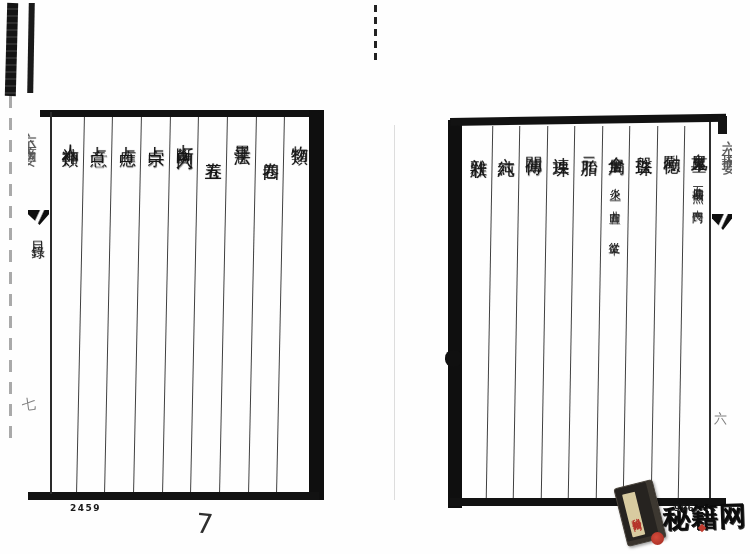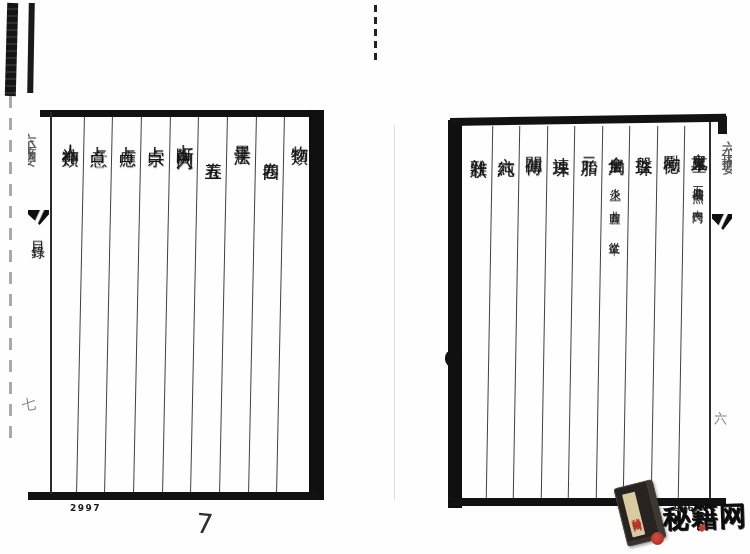--- a/index.html
+++ b/index.html
@@ -152,21 +152,21 @@
         <div class="col"><span class="t-title" style="margin-top: 17px;">全局</span><span class="t-sub" style="margin-top: 2px;">潤下</span><span class="t-sub" style="margin-top: 24px;">炎上</span><span class="t-sub" style="margin-top: 19px;">曲直</span><span class="t-sub" style="margin-top: 27px;">從革</span></div>
         <div class="col"><span class="t-title" style="margin-top: 17px;">元胎</span></div>
         <div class="col"><span class="t-title" style="margin-top: 18px;">連珠</span></div>
         <div class="col"><span class="t-title" style="margin-top: 17px;">開傳</span></div>
         <div class="col"><span class="t-title" style="margin-top: 18px;">六純</span></div>
         <div class="col"><span class="t-title" style="margin-top: 19px;">雜狀</span></div>
       </div>
   </div>
 
   <div class="leaf-left">七</div>
-  <div class="pagenum pn-left">2997</div>
+  <div class="pagenum pn-left">2459</div>
   <div class="pagenum pn-right">996</div>
   <div class="handwritten">7</div>
 
   <div class="watermark">
     <div class="wm-book">
       <div class="wm-book-label">秘籍网</div>
     </div>
     <div class="wm-seal"></div>
     <div class="wm-text">秘籍网</div>
     <div class="wm-dot"></div>

